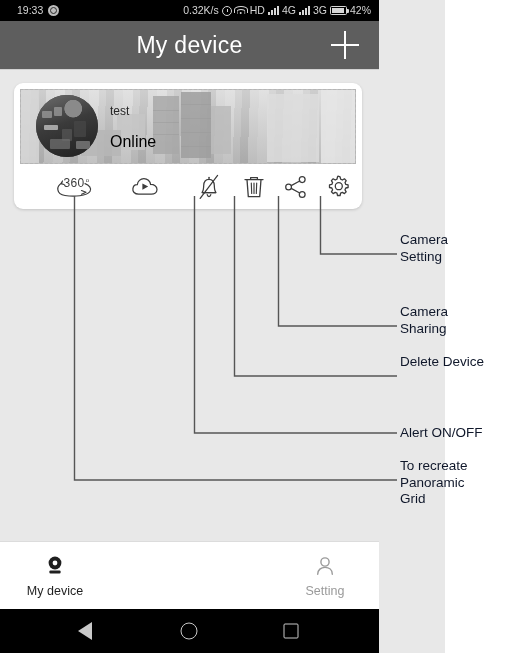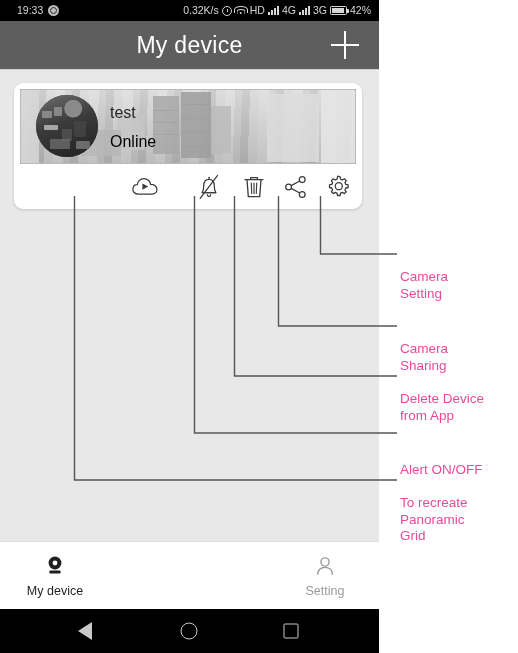--- a/index.html
+++ b/index.html
@@ -6,21 +6,21 @@
   body{
     width:518px;height:653px;
     background:#ffffff;
     font-family:"Liberation Sans", sans-serif;
     overflow:hidden;
     position:relative;
   }
 
   
   #phone{
-    position:absolute;left:0;top:0;width:379px;height:653px;
+    position:absolute;left:0;top:0;width:445px;height:653px;
     background:#e8e8e8;
     overflow:hidden;
   }
 
   
   #statusbar{
     position:absolute;left:0;top:0;width:379px;height:21px;
     background:#000;color:#d9d9d9;
     font-size:10.5px;line-height:21px;
     white-space:nowrap;
@@ -123,39 +123,39 @@
   #card .avatar .ap{position:absolute;background:#9b9b9b;opacity:.75;border-radius:1px;}
   #card .avatar .p1{left:6px;top:16px;width:10px;height:7px;}
   #card .avatar .p2{left:18px;top:12px;width:8px;height:9px;}
   #card .avatar .p3{left:8px;top:30px;width:14px;height:5px;background:#c9c9c9;}
   #card .avatar .p4{left:26px;top:34px;width:10px;height:12px;background:#555;}
   #card .avatar .p5{left:38px;top:26px;width:12px;height:16px;background:#474747;}
   #card .avatar .p6{left:14px;top:44px;width:20px;height:10px;background:#6f6f6f;}
   #card .avatar .p7{left:40px;top:46px;width:14px;height:8px;background:#828282;}
 
   #card .dev-name{
-    position:absolute;left:96px;top:21px;font-size:16px;color:#262626;
+    position:absolute;left:96px;top:21px;font-size:12px;color:#262626;
   }
   #card .dev-status{
     position:absolute;left:96px;top:50px;font-size:16px;color:#000000;
   }
 
   #card .actions{
     position:absolute;left:0;top:81px;width:348px;height:45px;
   }
   .act{position:absolute;top:0;width:46px;height:45px;cursor:pointer;}
   .act svg{position:absolute;left:50%;top:50%;transform:translate(-50%,-50%);}
 
   
   #leaders{position:absolute;left:0;top:0;width:518px;height:653px;pointer-events:none;}
 
   
   .anno{
     position:absolute;left:400px;
-    font-size:13.5px;color:#ec4899;line-height:16.5px;margin-top:37px;
+    font-size:13.5px;color:#0f172a;line-height:16.5px;
   }
 
   
   #tabbar{
     position:absolute;left:0;top:541px;width:379px;height:68px;
     background:#ffffff;border-top:1px solid #dcdcdc;
   }
   .tab{position:absolute;top:0;width:94px;height:68px;text-align:center;cursor:pointer;}
   .tab .ti{height:36px;display:flex;align-items:center;justify-content:center;padding-top:6px;}
   .tab .tl{font-size:12.5px;color:#9a9a9a;}
@@ -250,20 +250,29 @@
             <span class="ap p6"></span>
             <span class="ap p7"></span>
         </div>
       </div>
 
       <div class="dev-name">test</div>
       <div class="dev-status">Online</div>
 
       <div class="actions">
 
+        <div class="act" style="left:37px">
+          <svg width="40" height="26" viewBox="0 0 40 26">
+            <text x="20" y="13" text-anchor="middle" font-family="Liberation Sans, sans-serif" font-size="12" fill="#3c3c3c" letter-spacing="0.4">360</text>
+            <text x="33.5" y="7.5" text-anchor="middle" font-family="Liberation Sans, sans-serif" font-size="6" fill="#3c3c3c">o</text>
+            <path d="M8 9 C2 12, 2 20, 11 21.5 C20 23, 33 22, 36 17.5 C38 14.5, 35 11, 31 9.6" fill="none" stroke="#3c3c3c" stroke-width="1.2" stroke-linecap="round"></path>
+            <path d="M27.5 16.5 L32 18.2 L27.6 20.2" fill="none" stroke="#3c3c3c" stroke-width="1.2" stroke-linecap="round" stroke-linejoin="round"></path>
+            <path d="M8.5 7 L7 9.6 L10 10.5" fill="none" stroke="#3c3c3c" stroke-width="1.2" stroke-linecap="round" stroke-linejoin="round"></path>
+          </svg>
+        </div>
 
         <div class="act" style="left:108px">
           <svg width="28" height="24" viewBox="0 0 28 24">
             <path d="M7.6 19.2 C3.6 19.2 1.4 16.6 1.9 13.6 C2.3 11.1 4.3 9.6 6.3 9.7 C6.6 6.2 9.4 3.6 12.9 3.6 C16.4 3.6 19.2 6.2 19.6 9.5 C23 9.4 26 11.5 26 14.5 C26 17.3 23.4 19.2 20.4 19.2 Z" fill="none" stroke="#3c3c3c" stroke-width="1.25" stroke-linejoin="round"></path>
             <path d="M11.4 8.4 L17.2 11.5 L11.4 14.7 Z" fill="#3c3c3c"></path>
           </svg>
         </div>
 
         <div class="act" style="left:172px">
           <svg width="26" height="28" viewBox="0 0 26 28">
@@ -364,21 +373,20 @@
   <div>Setting</div>
 </div>
 
 <div class="anno" style="top:304px">
   <div>Camera</div>
   <div>Sharing</div>
 </div>
 
 <div class="anno" style="top:354px">
   <div>Delete Device</div>
-  <div>from App</div>
 </div>
 
 <div class="anno" style="top:425px">
   <div>Alert ON/OFF</div>
 </div>
 
 <div class="anno" style="top:458px">
   <div>To recreate</div>
   <div>Panoramic</div>
   <div>Grid</div>

